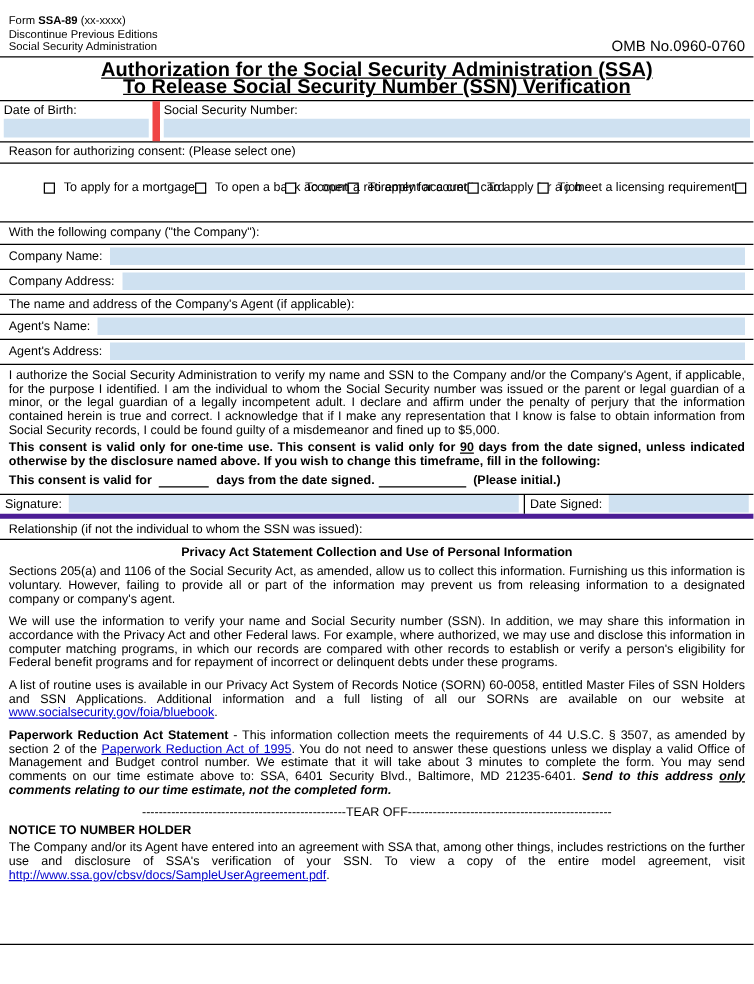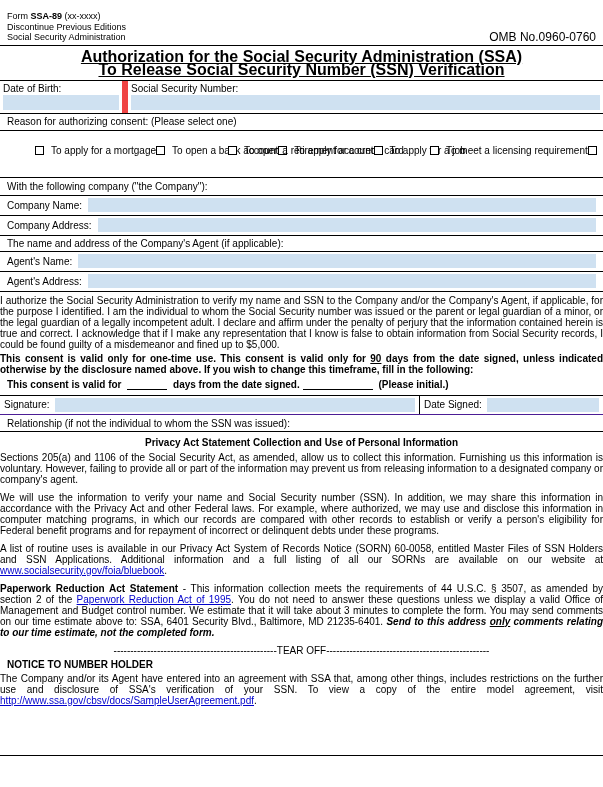--- a/index.html
+++ b/index.html
@@ -44,30 +44,30 @@
   .cb-label { white-space:nowrap; }
   .other-input { background:#cfe1f1; width:140px; height:14px; margin-left:16px; margin-top:1px; }
 
   
   .text-row { padding:3px 7px; border-bottom:1px solid #000; }
   .input-row { display:flex; align-items:center; height:20px; padding:0 7px; border-bottom:1px solid #000;justify-content:space-between; }
   .input-row .fld-label { white-space:nowrap; margin-right:6px; }
   .blue-fill { flex:1; height:14px; background:#cfe1f1; }
 
   
-  .para { margin:0 0; text-align:justify; }
+  .para { margin:0 7px; text-align:justify; }
   .auth-para { margin-top:3px; margin-bottom:2px; }
   .bold-para { font-weight:bold; margin-top:3px; }
   .fill-line { font-weight:bold; margin:4px 7px 5px; }
   .blank { display:inline-block; border-bottom:1px solid #000; height:10px; vertical-align:bottom;
            background:#ffffff; margin:0 3px; }
   .blank-days { width:40px; }
   .blank-initial { width:70px; }
 
-  .sig-row { display:flex; border-top:1px solid #000; border-bottom:1px solid #4c1d95; height:20px; }
+  .sig-row { display:flex; border-top:1px solid #000; border-bottom:4px solid #4c1d95; height:20px; }
   .sig-cell { display:flex; align-items:center; padding:0 4px; }
   .sig-left { width:420px; border-right:1px solid #000; }
   .sig-right { flex:1; }
   .sig-cell .fld-label { white-space:nowrap; margin-right:5px; }
 
   .relationship-row { padding:3px 7px 2px; border-bottom:1px solid #000; }
 
   
   .privacy-heading { text-align:center; font-weight:bold; padding:5px 0 4px; }
   .pgap { margin-bottom:7px; }

